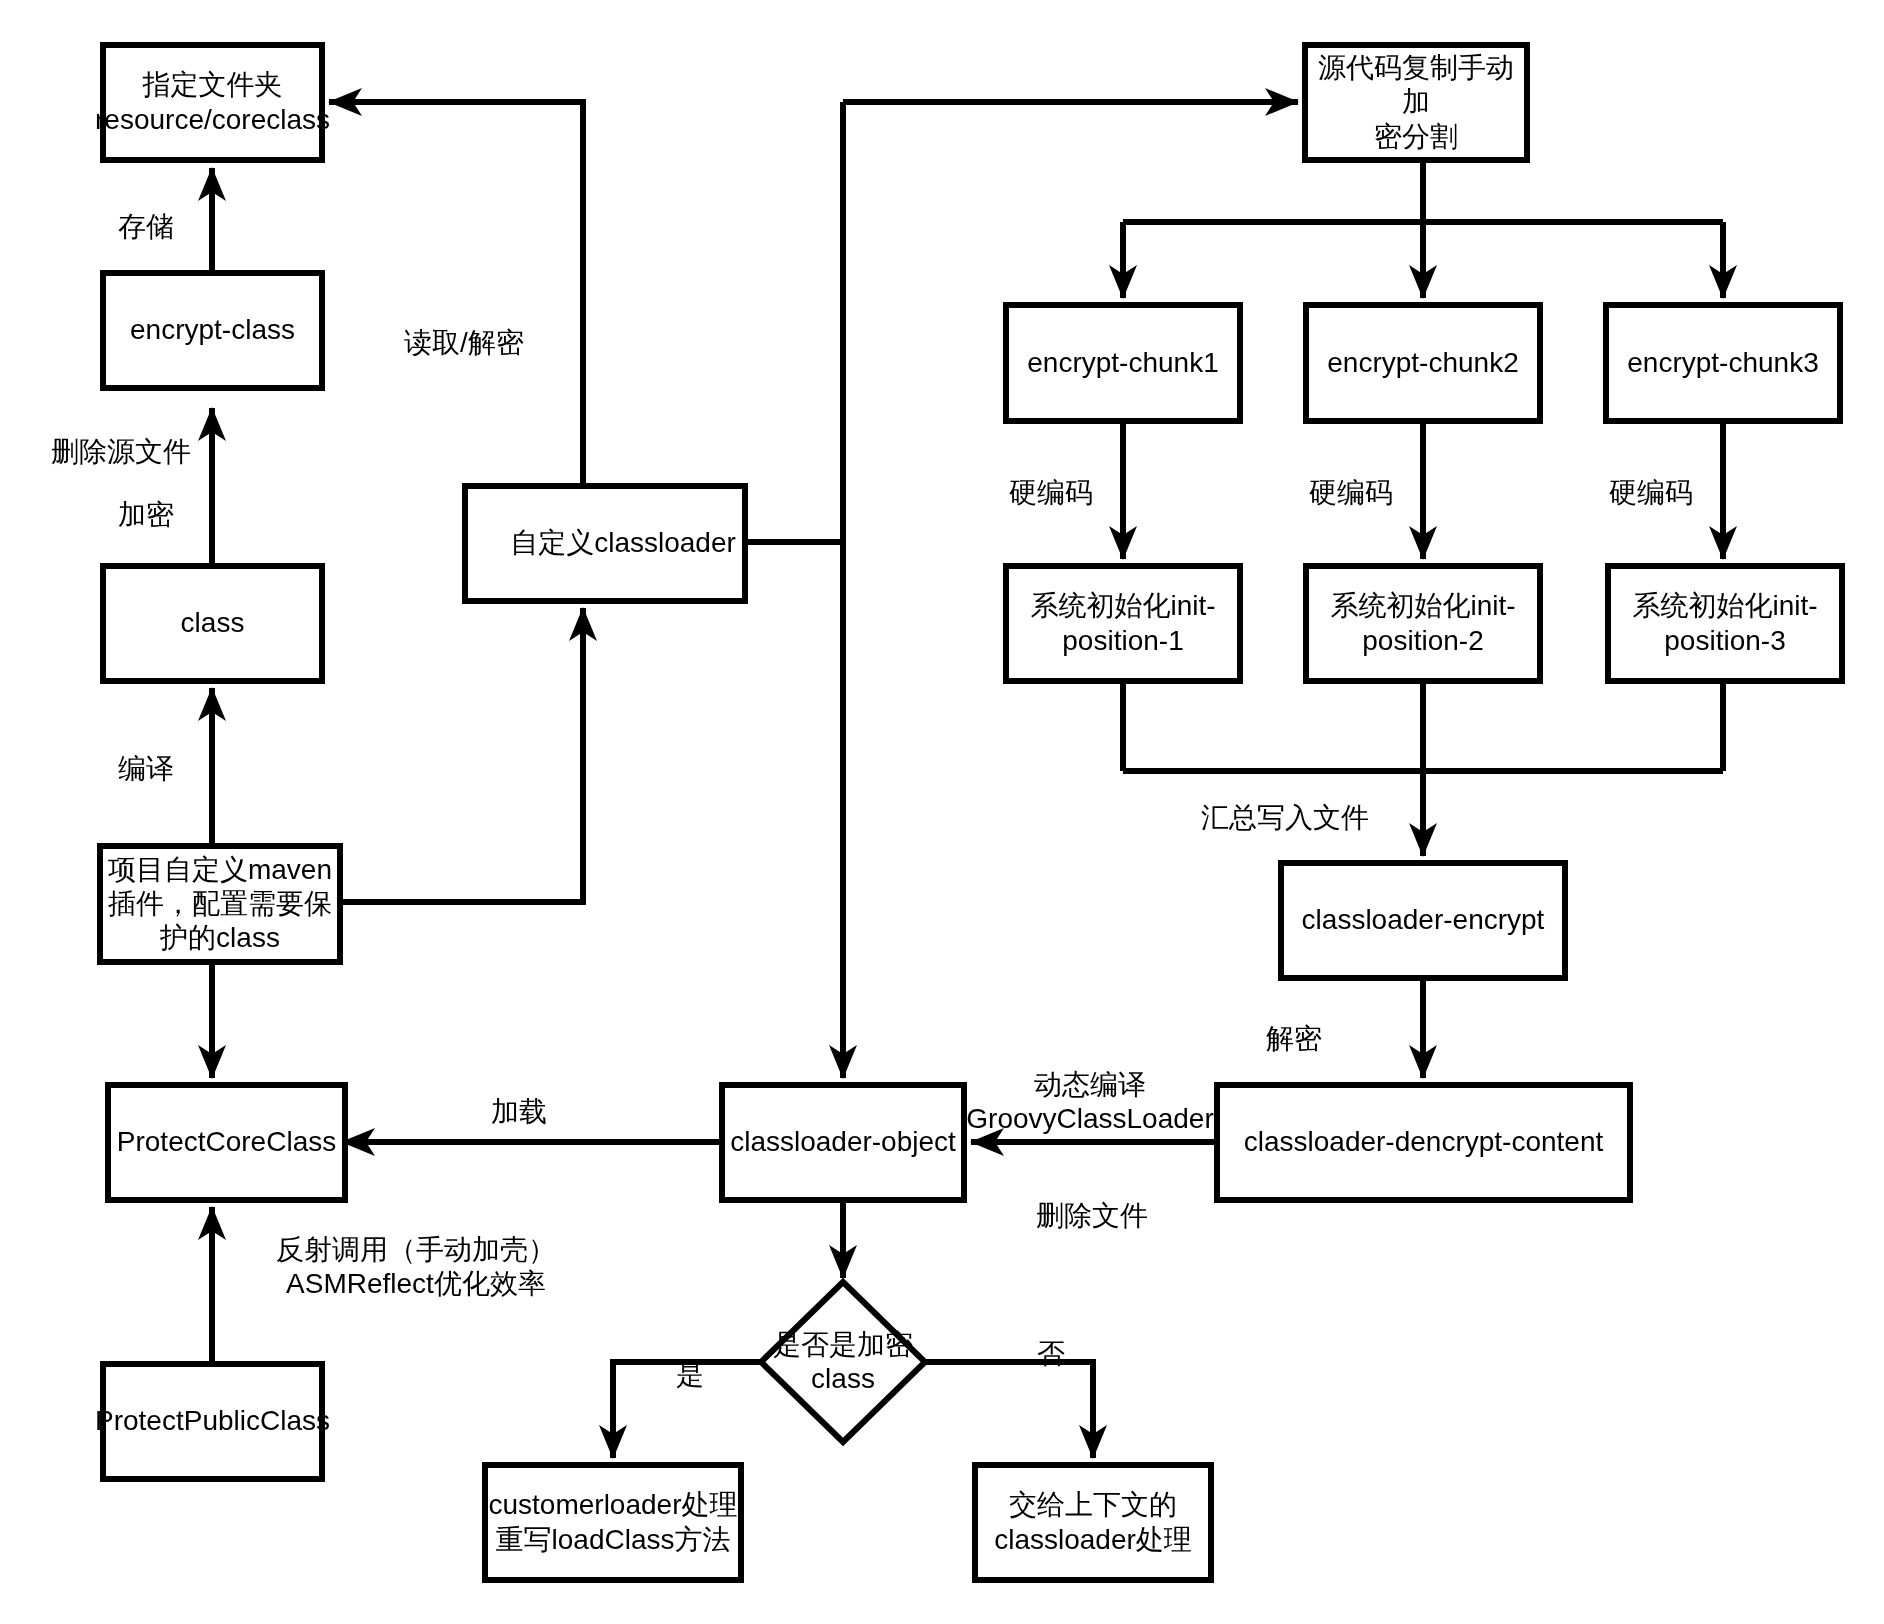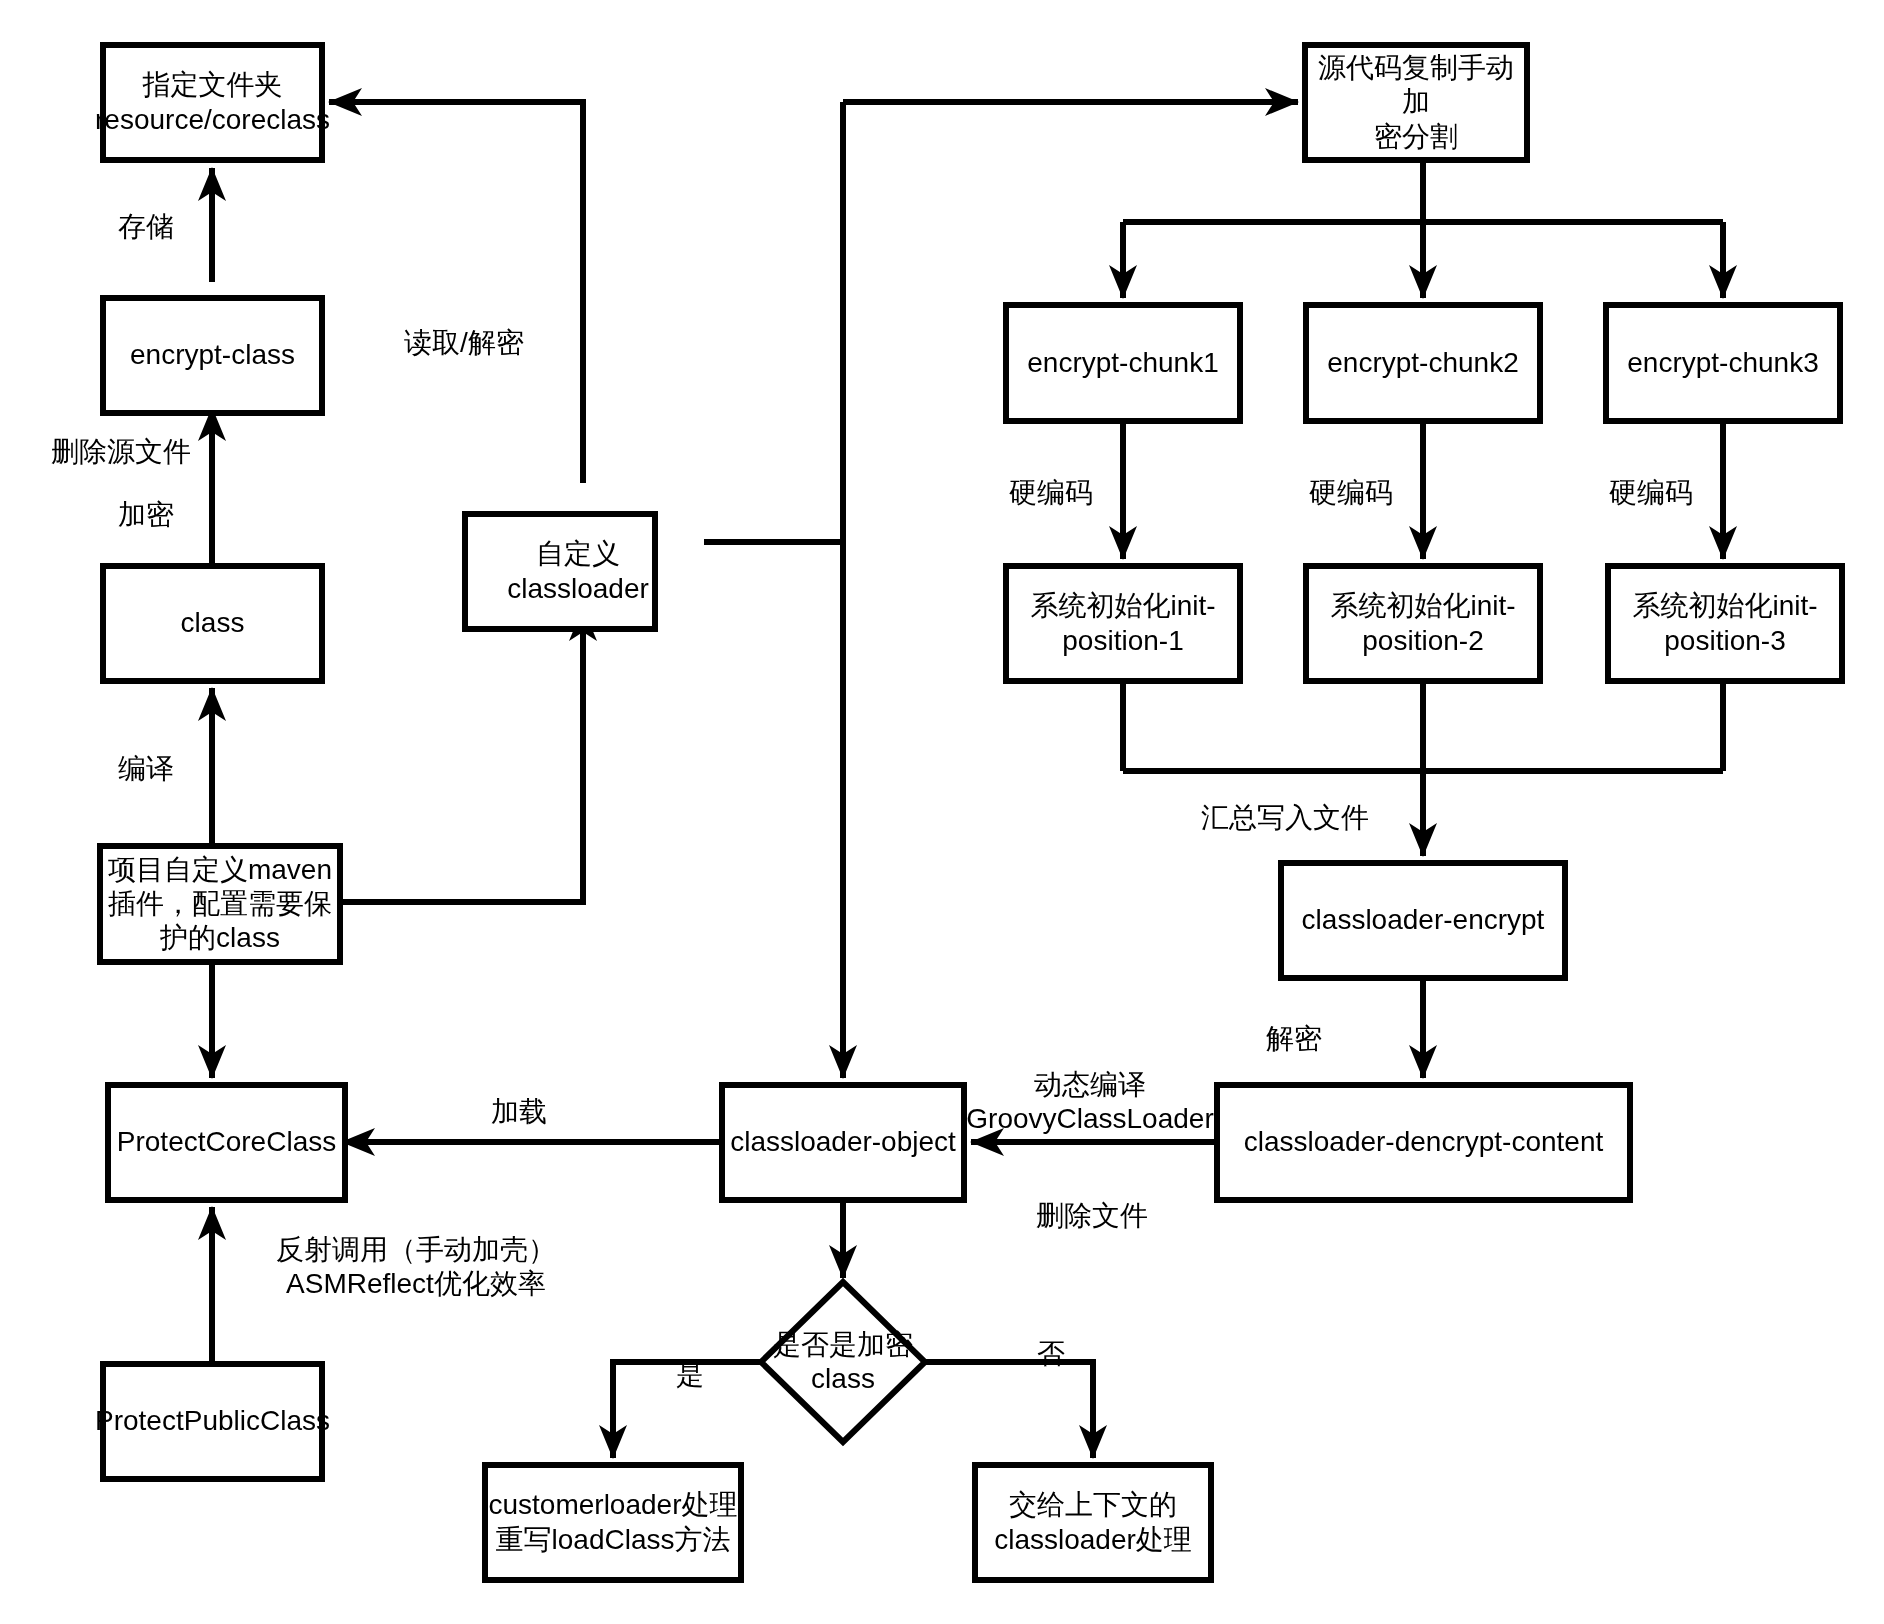--- a/index.html
+++ b/index.html
@@ -17,26 +17,26 @@
   .lbl{
     position:absolute;transform:translate(-50%,-50%);text-align:center;
     font-size:28px;line-height:1.22;white-space:pre-line;z-index:3;background:transparent;
   }
   .dtext{
     position:absolute;transform:translate(-50%,-50%);text-align:center;
     font-size:28px;line-height:1.2;white-space:pre-line;z-index:3;
   }
   
   #n-folder         {left:100px;top:42px;  width:225px;height:121px;}
-  #n-encrypt-class  {left:100px;top:295px; width:225px;height:121px;}
+  #n-encrypt-class  {left:100px;top:270px; width:225px;height:121px;}
   #n-class          {left:100px;top:563px; width:225px;height:121px;}
   #n-maven          {left:97px; top:843px; width:246px;height:122px;}
   #n-protect-core   {left:105px; top:1082px;width:243px;height:121px;}
   #n-protect-public {left:100px;top:1361px;width:225px;height:121px;}
-  #n-custom-cl      {left:462px;top:511px; width:196px;height:121px;padding-left:36px;}
+  #n-custom-cl      {left:462px;top:483px; width:286px;height:121px;padding-left:36px;}
   #n-cl-object      {left:719px;top:1082px;width:248px;height:121px;}
   #n-source         {left:1302px;top:42px; width:228px;height:121px;}
   #n-chunk1         {left:1003px;top:302px;width:240px;height:122px;}
   #n-chunk2         {left:1303px;top:302px;width:240px;height:122px;}
   #n-chunk3         {left:1603px;top:302px;width:240px;height:122px;}
   #n-init1          {left:1003px;top:563px;width:240px;height:121px;}
   #n-init2          {left:1303px;top:563px;width:240px;height:121px;}
   #n-init3          {left:1605px;top:563px;width:240px;height:121px;}
   #n-cl-encrypt     {left:1278px;top:860px;width:290px;height:121px;}
   #n-dencrypt       {left:1214px;top:1082px;width:419px;height:121px;}

